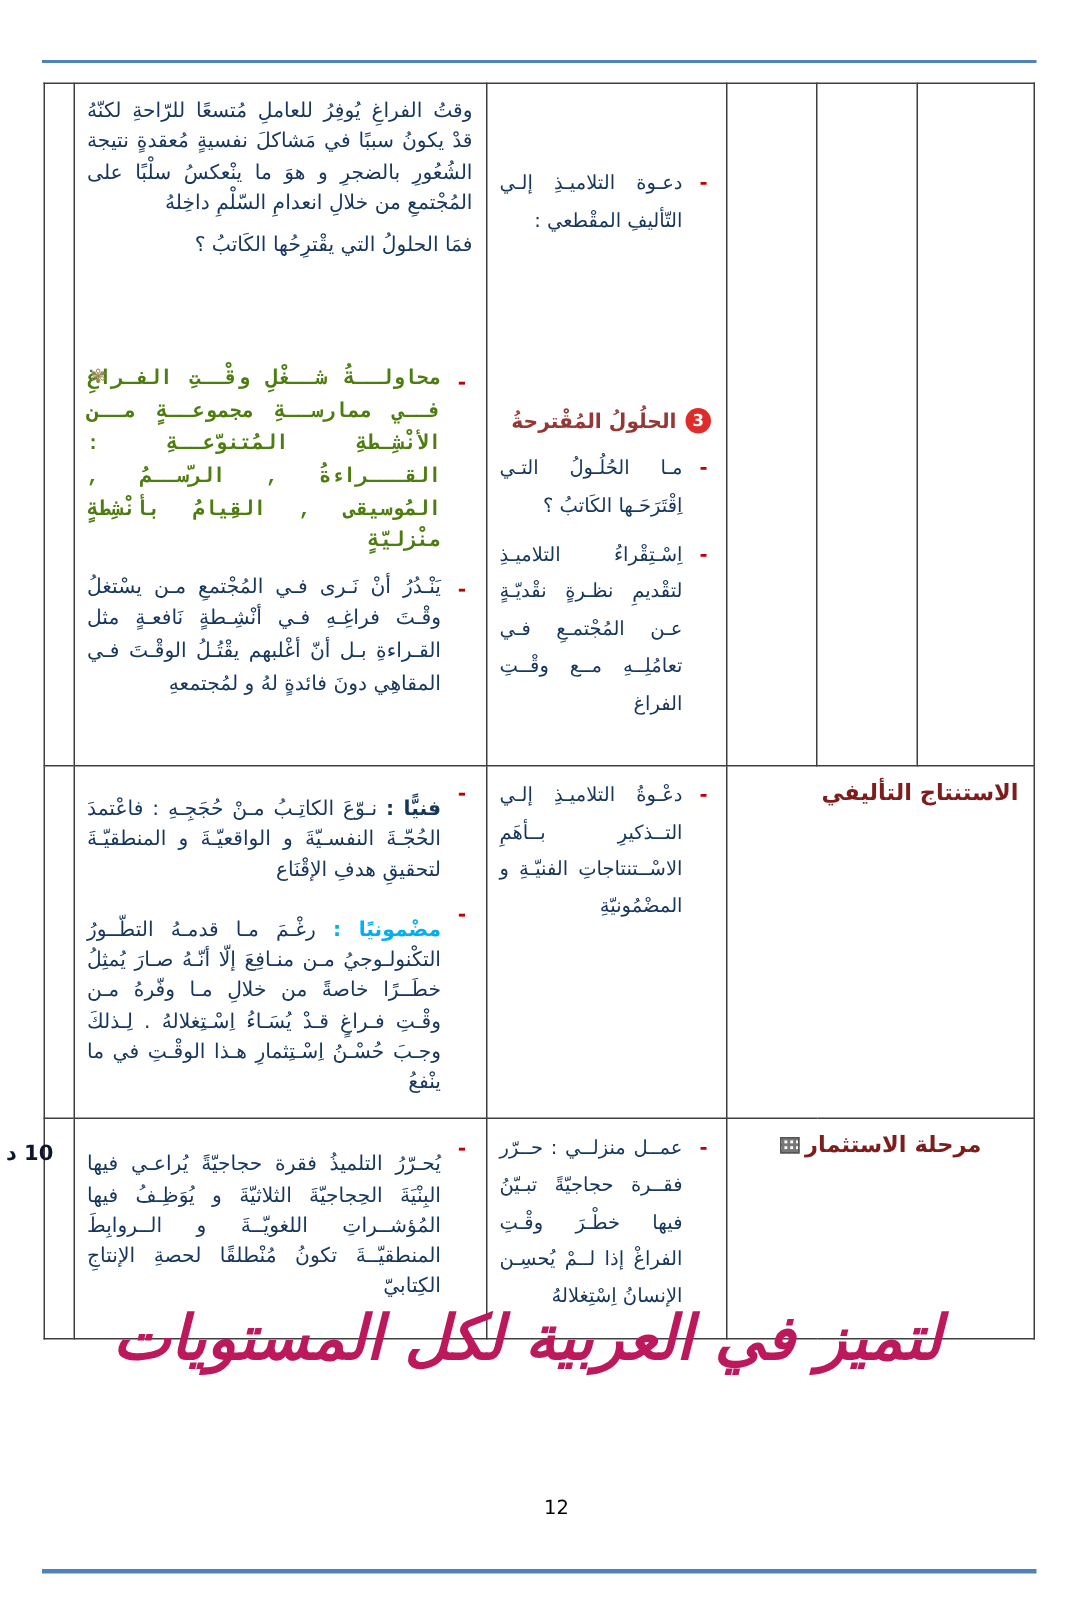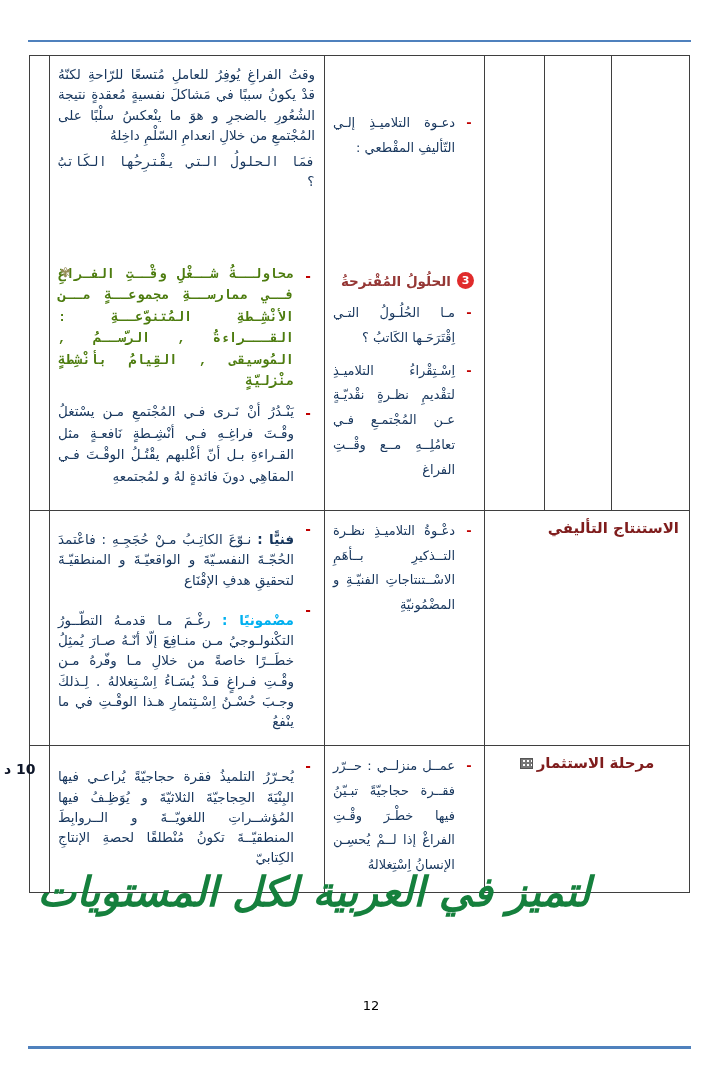--- a/index.html
+++ b/index.html
@@ -48,21 +48,21 @@
     width:17px; height:17px; border-radius:50%;
     background:#e02b2b; color:#ffffff;
     font-size:11px; font-weight:bold;
     display:inline-flex; align-items:center; justify-content:center;
   }
   .badge-title { color:#953735; font-weight:bold; font-size:13.5px; }
 
   
   td.main { padding:8px 9px 6px 8px; font-size:13.5px; }
   td.main p { text-align:justify; line-height:1.5; }
-  td.main p.q { margin-top:8px;font-family:Liberation Mono, monospace; }
+  td.main p.q { margin-top:8px; }
   td.main .bullet .btext { line-height:1.6; }
   .green-bullet { margin-top:70px; position:relative; }
   .green-bullet .btext { color:#4d7c0f; font-weight:bold;font-family:Liberation Mono, monospace; }
   .flower-icon {
     position:absolute; left:2px; top:2px;
     color:#948a54; font-size:13px; line-height:1;
   }
   tr.r2 td.main { padding-top:6px; }
   tr.r2 td.main .btext, tr.r3 td.main .btext { line-height:1.5;margin-top:12px; }
   .b-label { font-weight:bold; }
@@ -85,23 +85,23 @@
   td.time { position:relative; }
   .time-label {
     position:absolute; top:15px; left:-26px;
     white-space:nowrap;
     font-weight:bold; font-size:14px; color:#0f172a;
   }
 
   
   .banner {
     position:absolute; top:868px; left:0; width:628px;
-    text-align:center;
+    text-align:right;
     font-size:41px; font-weight:bold; font-style:italic;
-    color:#15803d;
+    color:#be185d;
     letter-spacing:1px;
   }
   .page-number {
     position:absolute; top:998px; left:11px; width:720px;
     text-align:center; font-size:13px; color:#000;
   }
 </style>
 </head>
 <body>
 
@@ -162,21 +162,21 @@
     </tr>
 
     <tr class="r2">
       <td class="stage" colspan="3">
         <span class="stage-title">الاستنتاج التأليفي</span>
       </td>
 
       <td class="mid">
         <div class="bullet">
           <span class="dash">-</span>
-          <div class="btext">دعْـوةُ التلاميـذِ نظـرة التــذكيرِ بــأهَمِ الاسْــتنتاجاتِ الفنيّـةِ و المضْمُونيّةِ</div>
+          <div class="btext">دعْـوةُ التلاميـذِ إلـي التــذكيرِ بــأهَمِ الاسْــتنتاجاتِ الفنيّـةِ و المضْمُونيّةِ</div>
         </div>
       </td>
 
       <td class="main">
         <div class="bullet">
           <span class="dash">-</span>
           <div class="btext">
             <span class="b-label">فنيًّا :</span>
             <span>نـوّعَ الكاتِـبُ مـنْ حُجَجِـهِ : فاعْتمدَ الحُجّـةَ النفسـيّةَ و الواقعيّـةَ و المنطقيّـةَ لتحقيقِ هدفِ الإقْنَاع</span>
           </div>

